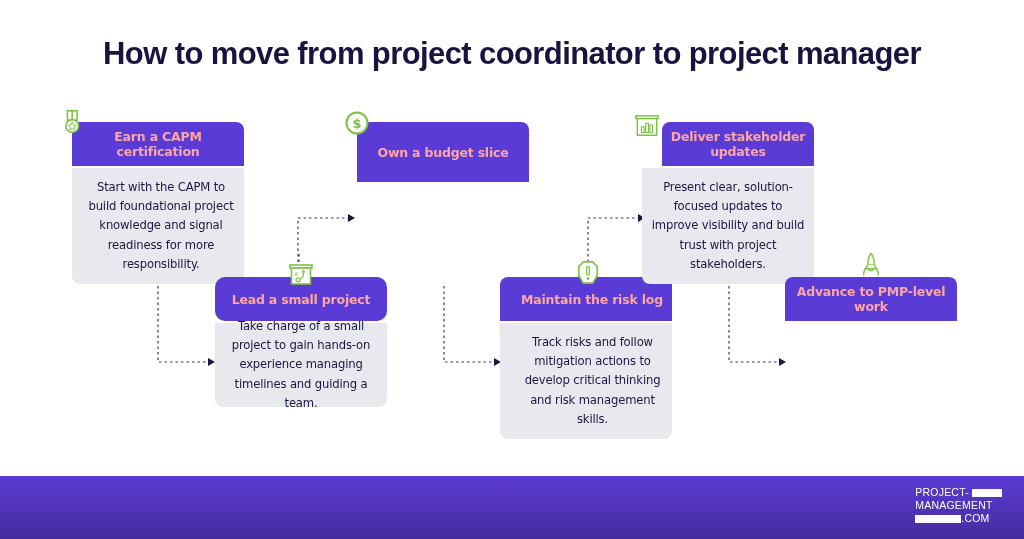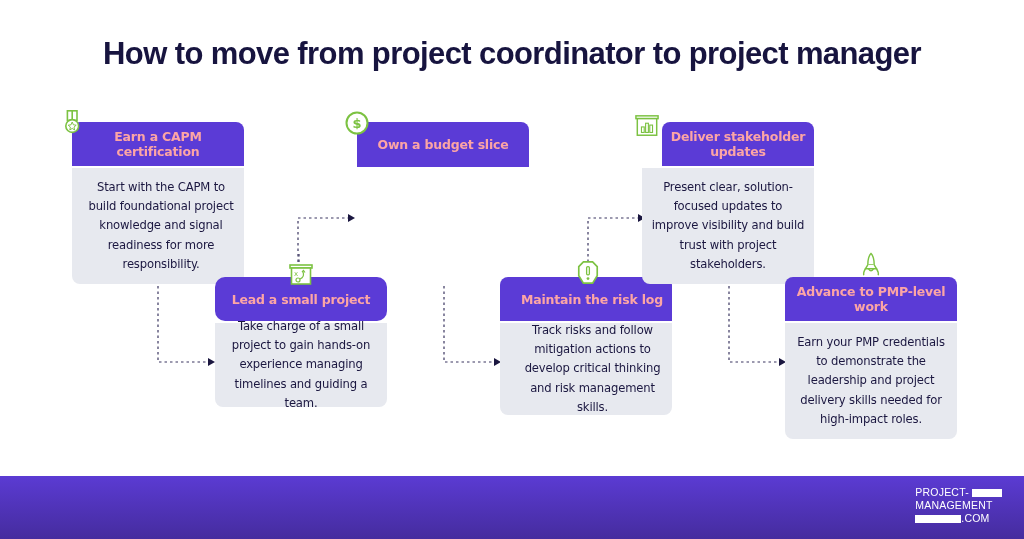--- a/index.html
+++ b/index.html
@@ -83,30 +83,30 @@
 </div>
 <svg class="icon" style="left:289px;top:263px;" width="24" height="22" viewBox="0 0 24 22">
   <rect x="1" y="1" width="22" height="3" fill="#fff" stroke="#7cc242" stroke-width="1.6"></rect>
   <rect x="2.5" y="4" width="19" height="16" fill="#fff" stroke="#7cc242" stroke-width="1.6"></rect>
   <text x="5" y="12" font-size="7" fill="#7cc242" font-family="DejaVu Sans, sans-serif">x</text>
   <circle cx="9" cy="16" r="2" fill="none" stroke="#7cc242" stroke-width="1.2"></circle>
   <path d="M11 15 Q16 13 14 8 M13 8 L14.5 6.5 L16 8.5" fill="none" stroke="#7cc242" stroke-width="1.2"></path>
 </svg>
 
 <div class="card" style="left:357px;top:122px;">
-  <div class="card-head" style="height:45px;">Own a budget slice</div>
+  <div class="card-head" style="height:60px;">Own a budget slice</div>
 </div>
 <svg class="icon" style="left:345px;top:111px;" width="24" height="24" viewBox="0 0 24 24">
   <circle cx="12" cy="12" r="10.5" fill="#fff" stroke="#7cc242" stroke-width="2"></circle>
   <text x="12" y="17" text-anchor="middle" font-size="13" font-weight="bold" fill="#7cc242" font-family="DejaVu Sans, sans-serif">$</text>
 </svg>
 
 <div class="card" style="left:500px;top:277px;">
   <div class="card-head" style="height:44px;padding-left:18px;">Maintain the risk log</div>
-  <div class="card-body" style="height:92px;padding-left:20px;">Track risks and follow mitigation actions to develop critical thinking and risk management skills.</div>
+  <div class="card-body" style="height:116px;padding-left:20px;">Track risks and follow mitigation actions to develop critical thinking and risk management skills.</div>
 </div>
 <svg class="icon" style="left:576px;top:261px;" width="22" height="26" viewBox="0 0 22 26">
   <path d="M6 1 H16 L21 6 V16 L16 24 H6 L1 16 V6 Z" fill="#fff" stroke="#7cc242" stroke-width="1.8"></path>
   <rect x="9.5" y="6" width="3" height="9" rx="1.2" fill="none" stroke="#7cc242" stroke-width="1.4"></rect>
   <circle cx="11" cy="19" r="1.5" fill="#7cc242"></circle>
 </svg>
 
 <div class="card" style="left:642px;top:122px;">
   <div class="card-head" style="height:44px;margin-left:20px;">Deliver stakeholder updates</div>
   <div class="card-body" style="height:116px;">Present clear, solution-focused updates to improve visibility and build trust with project stakeholders.</div>
@@ -114,21 +114,20 @@
 <svg class="icon" style="left:635px;top:114px;" width="26" height="24" viewBox="0 0 26 24">
   <rect x="1" y="1" width="24" height="3" fill="#fff" stroke="#7cc242" stroke-width="1.6"></rect>
   <rect x="2.5" y="4" width="21" height="18" fill="#fff" stroke="#7cc242" stroke-width="1.6"></rect>
   <rect x="7" y="13" width="3" height="6" fill="none" stroke="#7cc242" stroke-width="1.2"></rect>
   <rect x="11.5" y="9" width="3" height="10" fill="none" stroke="#7cc242" stroke-width="1.2"></rect>
   <rect x="16" y="11" width="3" height="8" fill="none" stroke="#7cc242" stroke-width="1.2"></rect>
 </svg>
 
 <div class="card" style="left:785px;top:277px;">
   <div class="card-head" style="height:44px;">Advance to PMP-level work</div>
-  <div class="card-body" style="height:116px;">Earn your PMP credentials to demonstrate the leadership and project delivery skills needed for high-impact roles.</div>
 </div>
 <svg class="icon" style="left:859px;top:252px;" width="24" height="30" viewBox="0 0 24 30">
   <path d="M12 2 C8 6 8 12 8 16 L16 16 C16 12 16 6 12 2 Z" fill="#fff" stroke="#7cc242" stroke-width="1.8"></path>
   <path d="M8 16 L5 21 H19 L16 16" fill="#fff" stroke="#7cc242" stroke-width="1.8"></path>
   <path d="M5 21 Q2 26 3 29 M19 21 Q22 26 21 29 M9 21 Q12 26 15 21" fill="none" stroke="#7cc242" stroke-width="1.8"></path>
 </svg>
 
 <div class="footer">
   <div class="logo">
     <div><span>PROJECT-</span> <span class="bar" style="width:30px;"></span></div>

